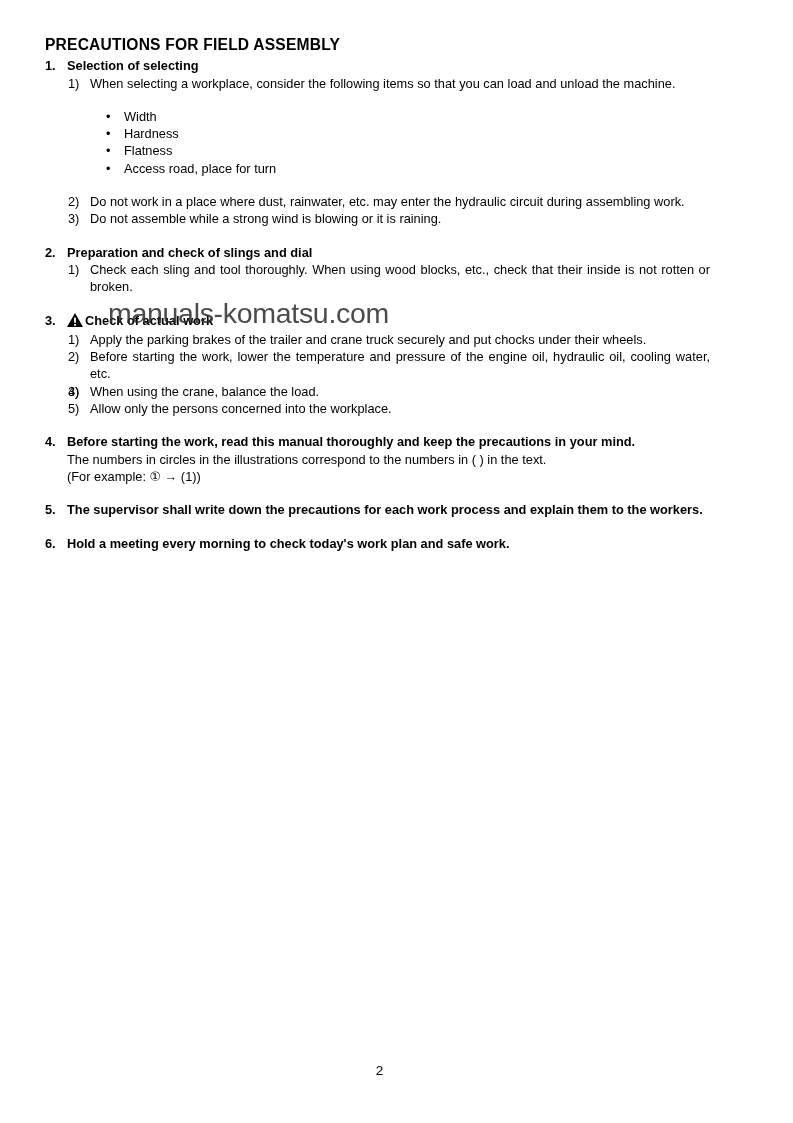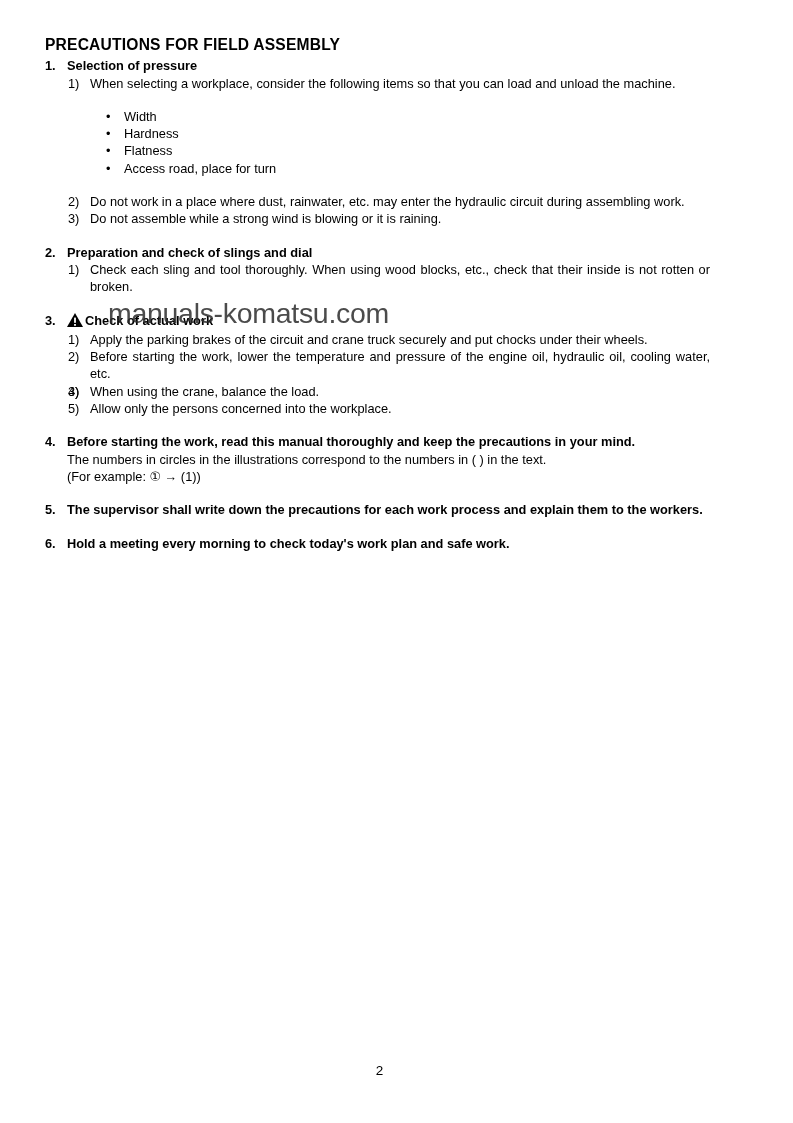--- a/index.html
+++ b/index.html
@@ -60,21 +60,21 @@
 <body>
 
 <div class="page">
   <div class="content">
 
     <h1 class="doc-title">PRECAUTIONS FOR FIELD ASSEMBLY</h1>
 
     <div class="section first">
       <div class="sec-head">
         <span class="sec-num">1.</span>
-        <span>Selection of pressure</span>
+        <span>Selection of selecting</span>
       </div>
       <div class="item">
         <span class="inum">1)</span>
         <span>When selecting a workplace, consider the following items so that you can load and unload the machine.</span>
         <div class="bullets">
           <div class="bullet">Width</div>
           <div class="bullet">Hardness</div>
           <div class="bullet">Flatness</div>
           <div class="bullet">Access road, place for turn</div>
         </div>
@@ -104,21 +104,21 @@
       <div class="sec-head">
         <span class="sec-num">3.</span>
         <span class="warning-icon"><svg width="16" height="14" viewBox="0 0 16 14">
               <path d="M8 0 L16 14 L0 14 Z" fill="#000"></path>
               <rect x="7.1" y="4.6" width="1.8" height="5.2" fill="#fff"></rect>
               <rect x="7.1" y="11" width="1.8" height="1.8" fill="#fff"></rect>
             </svg></span><span>Check of actual work</span>
       </div>
       <div class="item">
         <span class="inum">1)</span>
-        <span>Apply the parking brakes of the circuit and crane truck securely and put chocks under their wheels.</span>
+        <span>Apply the parking brakes of the trailer and crane truck securely and put chocks under their wheels.</span>
       </div>
       <div class="item">
         <span class="inum">2)</span>
         <span>Before starting the work, lower the temperature and pressure of the engine oil, hydraulic oil, cooling water, etc.</span>
       </div>
       <div class="item">
         <span class="inum">3)</span>
       </div>
       <div class="item">
         <span class="inum">4)</span>

